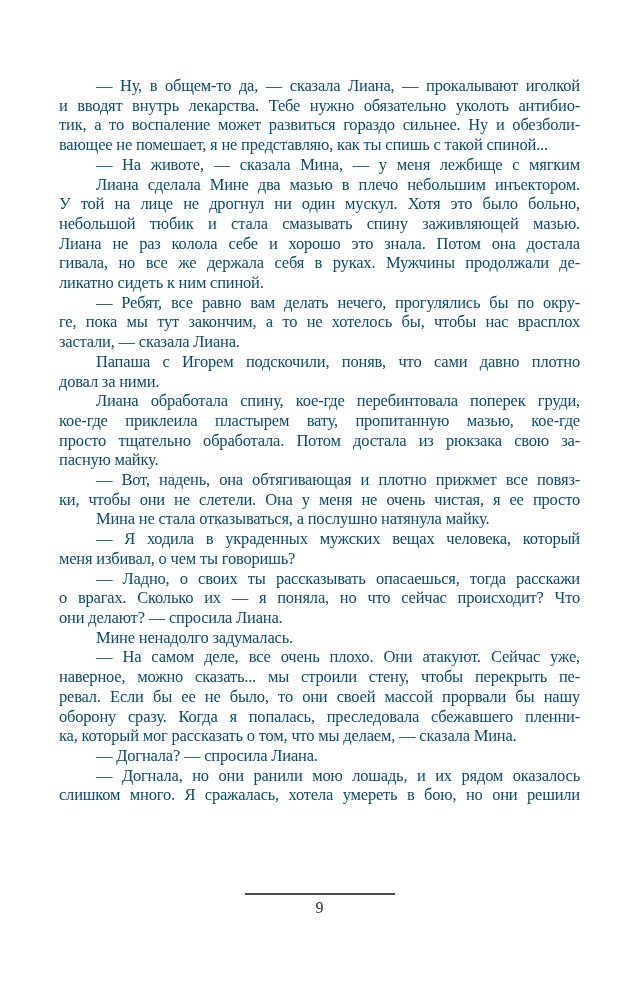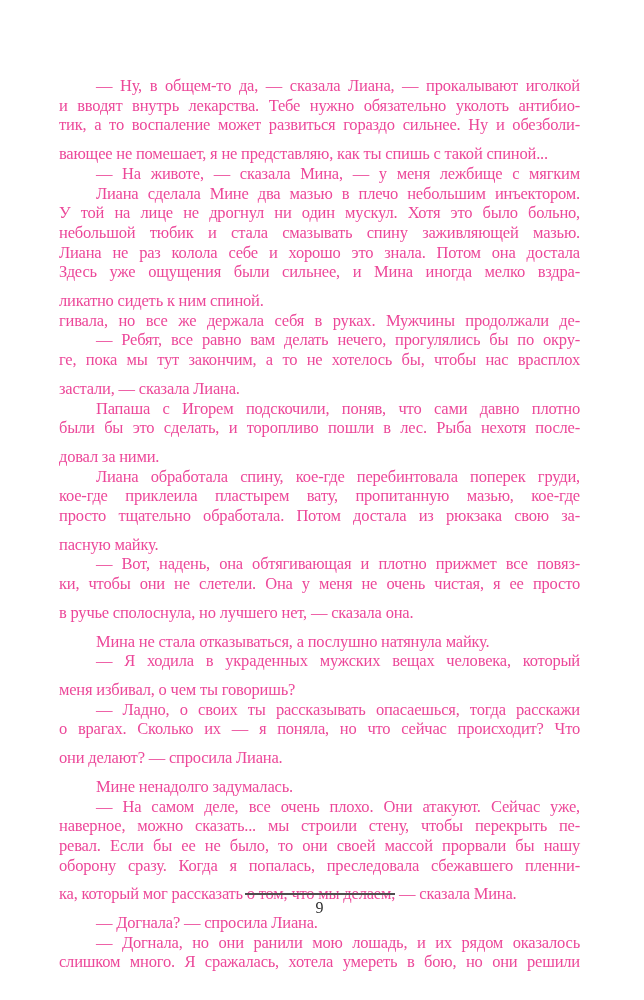--- a/index.html
+++ b/index.html
@@ -17,33 +17,32 @@
     font-family: "Liberation Serif", serif;
   }
   .text-block {
     position: absolute;
     left: 59px;
     top: 76px;
     width: 521px;
     font-size: 16.5px;
     line-height: 19.7px;
     letter-spacing: -0.2px;
-    color: #ec4899;
+    color: #0c4a6e;
   }
   .line {
     text-align: justify;
     text-align-last: justify;
     -moz-text-align-last: justify;
     white-space: nowrap;
   }
   .line.para-end {
     text-align-last: left;
     -moz-text-align-last: left;
     text-align: left;
-    margin-top: 9px;
   }
   .line.para-start {
     text-indent: 37px;
   }
   .footer {
     position: absolute;
     left: 59px;
     top: 893px;
     width: 521px;
     text-align: center;
@@ -69,36 +68,33 @@
   <div class="text-block" id="text-block">
       <div class="line para-start">— Ну, в общем-то да, — сказала Лиана, — прокалывают иголкой</div>
       <div class="line">и вводят внутрь лекарства. Тебе нужно обязательно уколоть антибио-</div>
       <div class="line">тик, а то воспаление может развиться гораздо сильнее. Ну и обезболи-</div>
       <div class="line para-end">вающее не помешает, я не представляю, как ты спишь с такой спиной...</div>
       <div class="line para-start">— На животе, — сказала Мина, — у меня лежбище с мягким</div>
       <div class="line para-start">Лиана сделала Мине два мазью в плечо небольшим инъектором.</div>
       <div class="line">У той на лице не дрогнул ни один мускул. Хотя это было больно,</div>
       <div class="line">небольшой тюбик и стала смазывать спину заживляющей мазью.</div>
       <div class="line">Лиана не раз колола себе и хорошо это знала. Потом она достала</div>
-      <div class="line">Здесь уже ощущения были сильнее, и Мина иногда мелко вздра-</div>
+      <div class="line">гивала, но все же держала себя в руках. Мужчины продолжали де-</div>
       <div class="line para-end">ликатно сидеть к ним спиной.</div>
-      <div class="line">гивала, но все же держала себя в руках. Мужчины продолжали де-</div>
       <div class="line para-start">— Ребят, все равно вам делать нечего, прогулялись бы по окру-</div>
       <div class="line">ге, пока мы тут закончим, а то не хотелось бы, чтобы нас врасплох</div>
       <div class="line para-end">застали, — сказала Лиана.</div>
       <div class="line para-start">Папаша с Игорем подскочили, поняв, что сами давно плотно</div>
-      <div class="line">были бы это сделать, и торопливо пошли в лес. Рыба нехотя после-</div>
       <div class="line para-end">довал за ними.</div>
       <div class="line para-start">Лиана обработала спину, кое-где перебинтовала поперек груди,</div>
       <div class="line">кое-где приклеила пластырем вату, пропитанную мазью, кое-где</div>
       <div class="line">просто тщательно обработала. Потом достала из рюкзака свою за-</div>
       <div class="line para-end">пасную майку.</div>
       <div class="line para-start">— Вот, надень, она обтягивающая и плотно прижмет все повяз-</div>
       <div class="line">ки, чтобы они не слетели. Она у меня не очень чистая, я ее просто</div>
-      <div class="line para-end">в ручье сполоснула, но лучшего нет, — сказала она.</div>
       <div class="line para-start para-end">Мина не стала отказываться, а послушно натянула майку.</div>
       <div class="line para-start">— Я ходила в украденных мужских вещах человека, который</div>
       <div class="line para-end">меня избивал, о чем ты говоришь?</div>
       <div class="line para-start">— Ладно, о своих ты рассказывать опасаешься, тогда расскажи</div>
       <div class="line">о врагах. Сколько их — я поняла, но что сейчас происходит? Что</div>
       <div class="line para-end">они делают? — спросила Лиана.</div>
       <div class="line para-start para-end">Мине ненадолго задумалась.</div>
       <div class="line para-start">— На самом деле, все очень плохо. Они атакуют. Сейчас уже,</div>
       <div class="line">наверное, можно сказать... мы строили стену, чтобы перекрыть пе-</div>
       <div class="line">ревал. Если бы ее не было, то они своей массой прорвали бы нашу</div>

